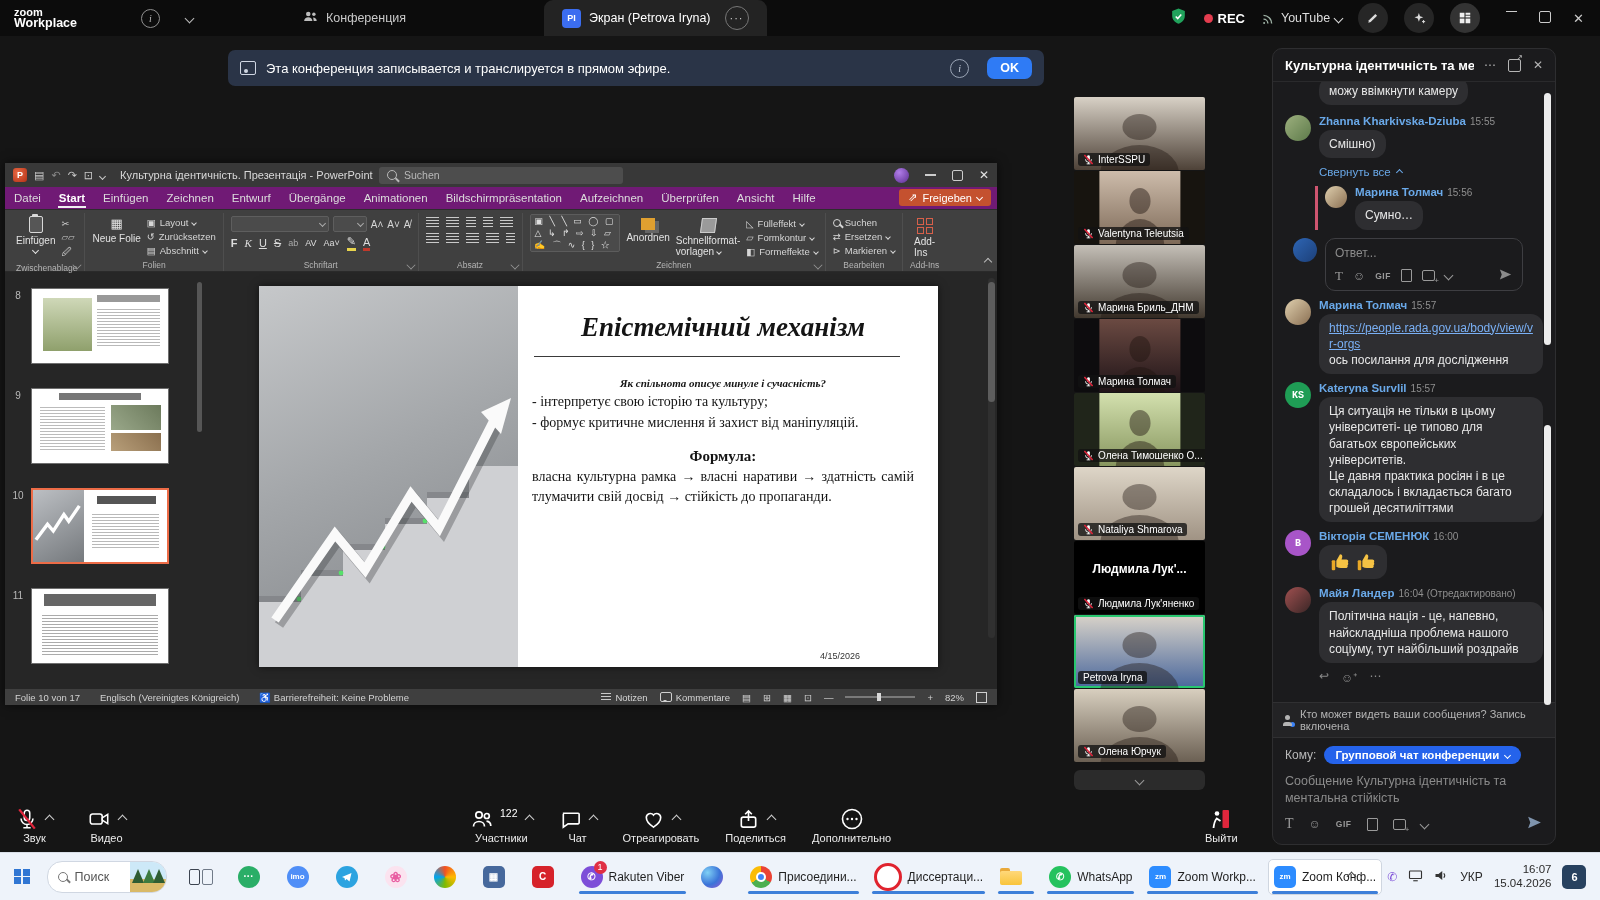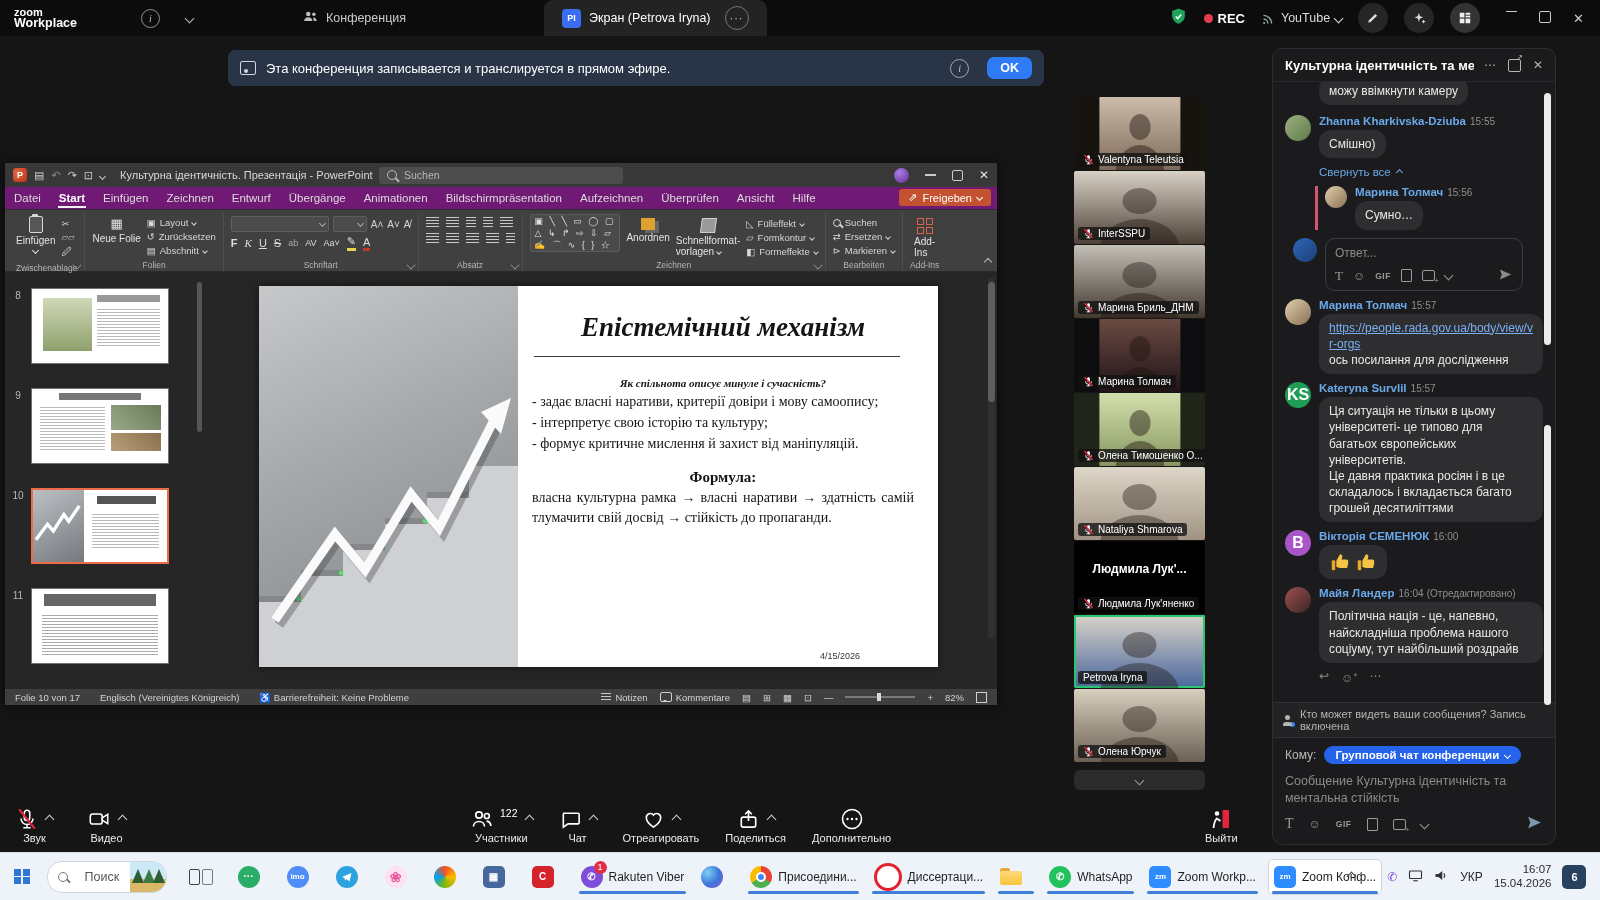--- a/index.html
+++ b/index.html
@@ -108,21 +108,21 @@
   .micmute{width:11px;height:11px;flex:none;}
 
   
   .chat{position:absolute;left:1272px;top:48px;width:284px;height:797px;background:#1b1b1d;border:1px solid #2e2e30;border-radius:10px;display:flex;flex-direction:column;overflow:hidden;box-sizing:border-box;color:#e6e6e6;}
   .chat-h{height:32px;display:flex;align-items:center;padding:0 12px;gap:10px;border-bottom:1px solid #2a2a2c;flex:none;}
   .chat-h b{font-size:13px;color:#fff;white-space:nowrap;overflow:hidden;max-width:196px;}
   .chat-hic{margin-left:auto;display:flex;gap:12px;color:#b5b5b5;font-size:12px;align-items:center;}
   .icpop{width:11px;height:11px;border:1.4px solid #b5b5b5;border-radius:2px;position:relative;}
   .icpop::after{content:"↗";position:absolute;right:-3px;top:-7px;font-size:8px;}
   .chat-msgs{flex:1;overflow:hidden;padding:6px 12px 0 12px;position:relative;font-size:12px;}
-  .cavatar{width:26px;height:26px;border-radius:50%;flex:none;display:flex;align-items:center;justify-content:center;color:#fff;font-weight:bold;font-size:16px;}
+  .cavatar{width:26px;height:26px;border-radius:50%;flex:none;display:flex;align-items:center;justify-content:center;color:#fff;font-weight:bold;font-size:10px;font-family:Liberation Mono, monospace;}
   .cmsg{display:flex;gap:8px;margin-bottom:8px;}
   .cbody{min-width:0;}
   .cname{color:#6aa9e9;font-size:11.5px;font-weight:bold;}
   .ctime{color:#8f8f8f;font-size:10px;font-weight:normal;margin-left:4px;}
   .cedit{color:#8f8f8f;font-size:10px;font-weight:normal;}
   .cbubble{background:#2e2e31;border-radius:12px;padding:6px 10px;margin-top:3px;color:#e8e8e8;line-height:1.35;white-space:pre-line;max-width:206px;display:inline-block;}
   .clink{color:#7ab0f5;text-decoration:underline;word-break:break-all;display:block;}
   .cutbubble{margin:-14px 0 10px 34px;}
   .collapse{margin:0 0 8px 34px;color:#6aa9e9;font-size:11.5px;display:flex;align-items:center;gap:6px;}
   .cthread{margin:0 0 8px 30px;border-left:3px solid #cf5570;padding-left:7px;}
@@ -154,21 +154,21 @@
   .tbitem{display:flex;flex-direction:column;align-items:center;color:#ececec;font-size:11px;position:relative;}
   .tbico{height:26px;display:flex;align-items:center;gap:6px;}
   .tbcaret{color:#cfcfcf;margin-left:2px;}
   .tbcount{font-size:10.5px;color:#fff;position:relative;top:-6px;}
   .leave{position:absolute;left:1205px;top:0;}
 
   
   .taskbar{position:absolute;left:0;top:852px;width:1600px;height:48px;background:#eef3fa;border-top:1px solid #d9dfe8;display:flex;align-items:center;padding:0 8px;gap:7px;box-sizing:border-box;}
   .winlogo{display:grid;grid-template-columns:7px 7px;gap:1.5px;margin:0 10px 0 6px;}
   .winlogo i{width:7px;height:7px;background:#3076d3;}
-  .tsearch{width:108px;height:30px;background:#fff;border:1px solid #d0d7e2;border-radius:15px;display:flex;align-items:center;gap:17px;padding-left:10px;color:#555;font-size:12.5px;position:relative;overflow:hidden;flex:none;}
+  .tsearch{width:108px;height:30px;background:#fff;border:1px solid #d0d7e2;border-radius:15px;display:flex;align-items:center;gap:7px;padding-left:10px;color:#555;font-size:12.5px;position:relative;overflow:hidden;flex:none;}
   .trees{position:absolute;right:0;top:0;width:36px;height:100%;background:linear-gradient(#cde9f8 0 58%,#d9b967 58% 100%);}
   .trees i{position:absolute;bottom:9px;width:0;height:0;border-left:6px solid transparent;border-right:6px solid transparent;border-bottom:14px solid #2e5d33;}
   .trees i:nth-child(1){left:2px;}.trees i:nth-child(2){left:13px;border-bottom-color:#3c7a40;}.trees i:nth-child(3){left:23px;}
   .tapp{height:34px;min-width:32px;border-radius:5px;display:flex;align-items:center;gap:6px;padding:0 5px;position:relative;font-size:12px;color:#1f1f1f;flex:none;}
   .tapp.running::after{content:"";position:absolute;left:3px;right:3px;bottom:0px;height:3px;border-radius:2px;background:#3d7fd9;}
   .tapp.active{background:#ffffff;border:1px solid #cfd6e0;}
   .aic{width:22px;height:22px;border-radius:50%;display:flex;align-items:center;justify-content:center;color:#fff;font-weight:bold;font-size:10px;flex:none;}
   .sq{border-radius:5px;}
   .tbadge{position:absolute;top:1px;left:18px;background:#e02f44;color:#fff;border-radius:50%;min-width:13px;height:13px;font-size:9px;display:flex;align-items:center;justify-content:center;}
   .tray{margin-left:auto;display:flex;align-items:center;gap:11px;padding-right:6px;font-size:12px;color:#2b2b2b;}
@@ -467,21 +467,20 @@
               <polyline points="16,334 76,248 106,284 152,208 180,242 234,136" fill="none" stroke="#3a3d40" stroke-width="10" opacity="0.35" transform="translate(4,5)"></polyline>
               <polyline points="16,334 76,248 106,284 152,208 180,242 234,136" fill="none" stroke="#fafafa" stroke-width="9"></polyline>
               <polygon points="222,126 252,112 242,148" fill="#fafafa"></polygon>
             </svg>
           </div>
           <div class="slide-content">
             <div class="stitle">Епістемічний механізм</div>
             <hr class="srule">
             <div class="squest">Як спільнота описує минуле і сучасність?</div>
             <div class="sbul" id="slidebullets">
-                <div>- задає власні наративи, критерії довіри і мову самоопису;</div>
                 <div>- інтерпретує свою історію та культуру;</div>
                 <div>- формує критичне мислення й захист від маніпуляцій.</div>
               </div>
             <div class="sflab">Формула:</div>
             <div class="sform">власна культурна рамка → власні наративи → здатність самій тлумачити свій досвід → стійкість до пропаганди.</div>
           </div>
           <span class="sdate">4/15/2026</span>
         </div>
         <div class="vscroll">
             <i></i>
@@ -513,48 +512,48 @@
             <i></i>
           </span>
         <span>+</span>
         <span>82%</span>
         <span style="border:1.2px solid #cfcfcf;width:9px;height:9px;display:inline-block;"></span>
       </span>
     </div>
   </section>
 
   <aside class="strip" id="strip">
-      <div class="tile" style="background: rgb(23, 20, 15);">
-        <div class="inset" style="background: linear-gradient(rgb(205, 188, 171), rgb(126, 106, 88));">
-          <svg class="sil" viewBox="0 0 100 73" preserveAspectRatio="none">
-            <circle cx="50" cy="30" r="13" fill="rgba(30,20,15,0.45)"></circle>
-            <ellipse cx="50" cy="76" rx="30" ry="28" fill="rgba(30,20,15,0.45)"></ellipse>
-          </svg>
-        </div>
-        <span class="tilabel">
-          <svg class="micmute" viewBox="0 0 24 24">
-            <rect x="9" y="2.5" width="6" height="11" rx="3" fill="#fff"></rect>
-            <path d="M5.5 11.5a6.5 6.5 0 0 0 13 0M12 18v3.5M8 21.5h8" fill="none" stroke="#fff" stroke-width="2"></path>
-            <line x1="3" y1="2" x2="21" y2="22" stroke="#e0263c" stroke-width="3.4"></line>
-          </svg>
-          <span>Valentyna Teleutsia</span>
-        </span>
-      </div>
       <div class="tile" style="background: linear-gradient(rgb(216, 209, 198), rgb(78, 66, 56));">
         <svg class="sil" viewBox="0 0 100 73" preserveAspectRatio="none">
           <circle cx="50" cy="30" r="13" fill="rgba(30,20,15,0.4)"></circle>
           <ellipse cx="50" cy="76" rx="30" ry="28" fill="rgba(30,20,15,0.4)"></ellipse>
         </svg>
         <span class="tilabel">
           <svg class="micmute" viewBox="0 0 24 24">
             <rect x="9" y="2.5" width="6" height="11" rx="3" fill="#fff"></rect>
             <path d="M5.5 11.5a6.5 6.5 0 0 0 13 0M12 18v3.5M8 21.5h8" fill="none" stroke="#fff" stroke-width="2"></path>
             <line x1="3" y1="2" x2="21" y2="22" stroke="#e0263c" stroke-width="3.4"></line>
           </svg>
           <span>InterSSPU</span>
+        </span>
+      </div>
+      <div class="tile" style="background: rgb(23, 20, 15);">
+        <div class="inset" style="background: linear-gradient(rgb(205, 188, 171), rgb(126, 106, 88));">
+          <svg class="sil" viewBox="0 0 100 73" preserveAspectRatio="none">
+            <circle cx="50" cy="30" r="13" fill="rgba(30,20,15,0.45)"></circle>
+            <ellipse cx="50" cy="76" rx="30" ry="28" fill="rgba(30,20,15,0.45)"></ellipse>
+          </svg>
+        </div>
+        <span class="tilabel">
+          <svg class="micmute" viewBox="0 0 24 24">
+            <rect x="9" y="2.5" width="6" height="11" rx="3" fill="#fff"></rect>
+            <path d="M5.5 11.5a6.5 6.5 0 0 0 13 0M12 18v3.5M8 21.5h8" fill="none" stroke="#fff" stroke-width="2"></path>
+            <line x1="3" y1="2" x2="21" y2="22" stroke="#e0263c" stroke-width="3.4"></line>
+          </svg>
+          <span>Valentyna Teleutsia</span>
         </span>
       </div>
       <div class="tile" style="background: linear-gradient(rgb(196, 191, 183), rgb(66, 57, 47));">
         <svg class="sil" viewBox="0 0 100 73" preserveAspectRatio="none">
           <circle cx="50" cy="30" r="13" fill="rgba(30,20,15,0.4)"></circle>
           <ellipse cx="50" cy="76" rx="30" ry="28" fill="rgba(30,20,15,0.4)"></ellipse>
         </svg>
         <span class="tilabel">
           <svg class="micmute" viewBox="0 0 24 24">
             <rect x="9" y="2.5" width="6" height="11" rx="3" fill="#fff"></rect>

